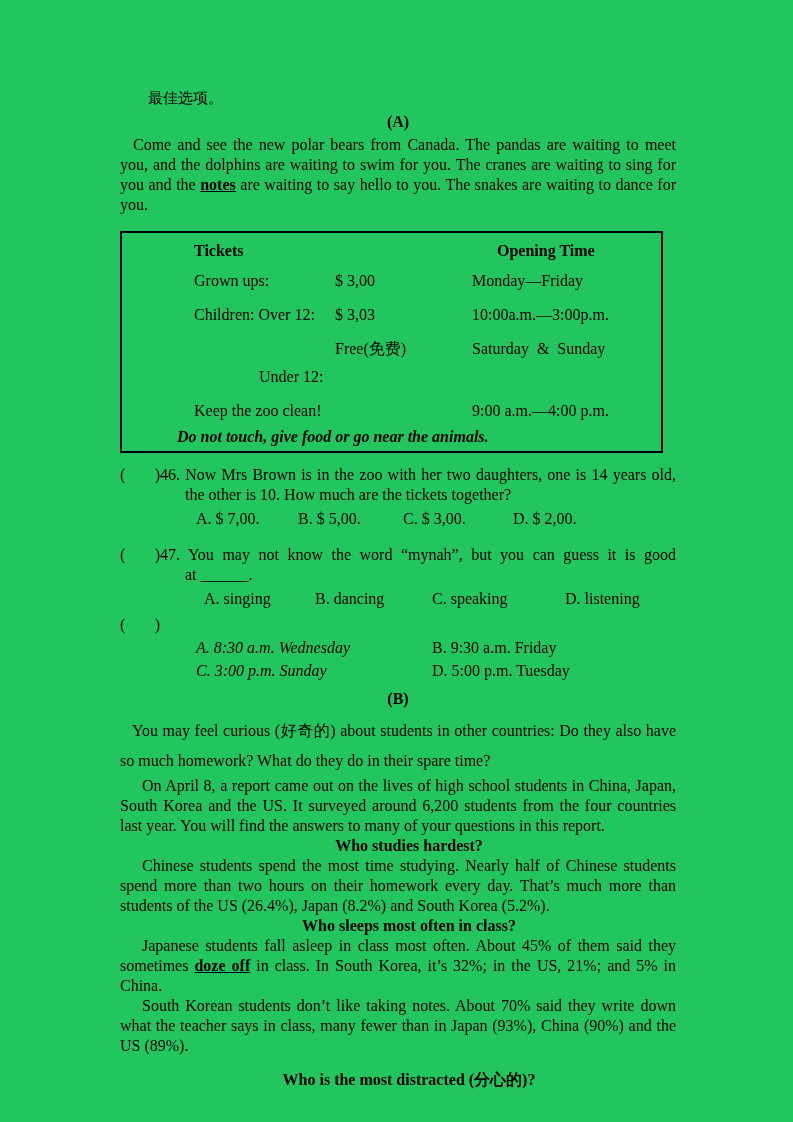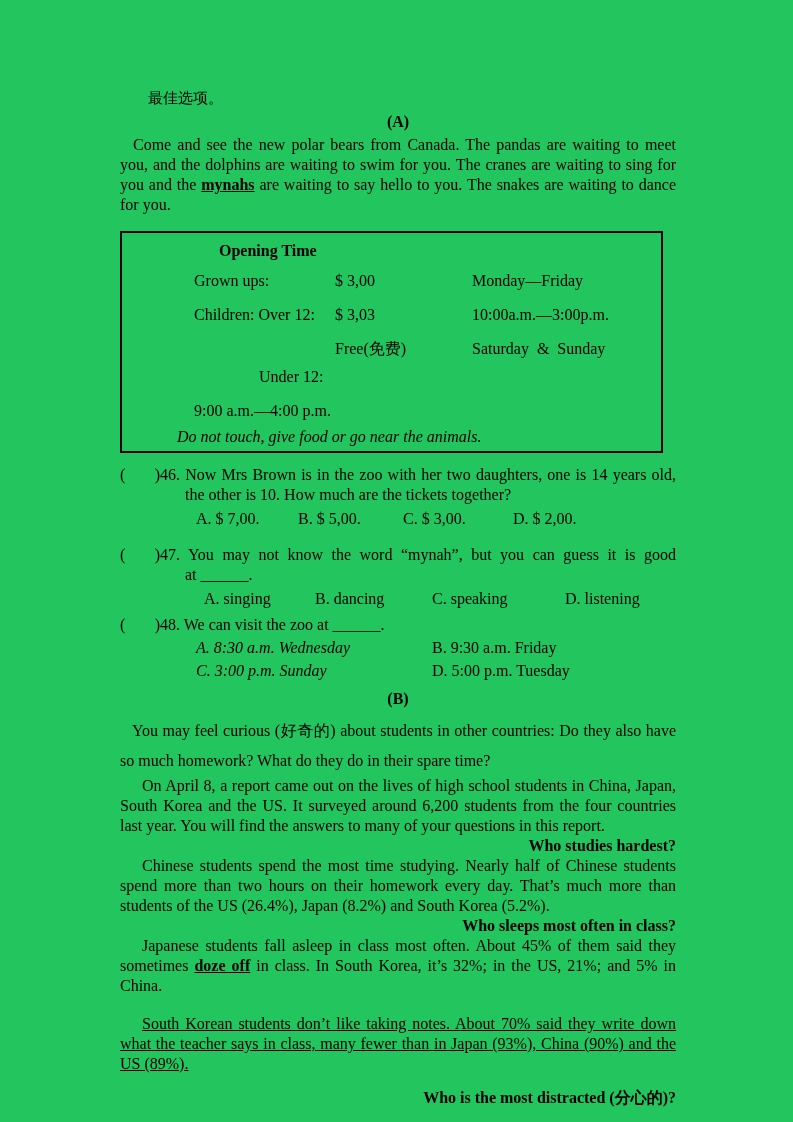--- a/index.html
+++ b/index.html
@@ -23,74 +23,76 @@
   .zrow.zhead { font-weight: bold; margin-bottom: 10px; }
   .zrow.zlast { margin-bottom: 6px; }
   .zh1 { width: 278px; flex: none; }
   .zh2 { flex: 1; padding-left: 25px; }
   .zc1 { width: 141px; flex: none; }
   .zc1.wide { width: 278px; }
   .zc1.ind { padding-left: 65px; margin-top: 28px; }
   .zc2 { width: 137px; flex: none; }
   .zc2.zero { width: 0; }
   .zc3 { flex: 1; }
-  .znotice { font-weight: normal; font-style: italic; padding-left: 55px; }
+  .znotice { font-weight: bold; font-style: italic; padding-left: 55px; }
 
   .question { margin-top: 12px; }
   .question.q47 { margin-top: 16px; }
   .question.q48 { margin-top: 6px; }
   .qline { text-align: justify; text-align-last: justify; }
   .qline2 { padding-left: 65px; }
   .paren { display: inline-flex; width: 40px; justify-content: space-between; }
 
   .opts46 { display: grid; grid-template-columns: 102px 105px 110px auto; padding-left: 76px; margin-top: 3px; line-height: 21px; }
   .opts47 { display: grid; grid-template-columns: 111px 117px 133px auto; padding-left: 84px; margin-top: 3px; line-height: 21px; }
   .opts48row { padding-left: 76px; margin-top: 2px; line-height: 21px; }
   .opts48row .first { display: inline-block; width: 232px; font-style: italic; }
 
   .blabel { margin-top: 8px; }
   .para { text-align: justify; margin: 0; }
   .p-curious { text-indent: 12px; line-height: 30px; margin-top: 7px; }
   .p-ind { text-indent: 22px; }
-  .p-gap { margin-top: 18px; text-decoration: underline; }
-  .bold-head { font-weight: bold; text-indent: 22px; margin: 0; text-align: right; }
+  .p-gap { margin-top: 0; }
+  .bold-head { font-weight: bold; text-indent: 22px; margin: 0; text-align: center; }
   .bold-head.h-gap { margin-top: 14px; }
 </style>
 </head>
 <body>
 
 <div class="sheet">
   <div class="content">
 
     <div class="intro">最佳选项。</div>
 
     <div class="center-label">(A)</div>
 
-    <p class="passage"><span>Come and see the new polar bears from Canada. The pandas are waiting to meet you, and the dolphins are waiting to swim for you. The cranes are waiting to sing for you and the </span><span class="u-bold">mynahs</span><span> are waiting to say hello to you. The snakes are waiting to dance for you.</span></p>
+    <p class="passage"><span>Come and see the new polar bears from Canada. The pandas are waiting to meet you, and the dolphins are waiting to swim for you. The cranes are waiting to sing for you and the </span><span class="u-bold">notes</span><span> are waiting to say hello to you. The snakes are waiting to dance for you.</span></p>
 
     <div class="zoo-box">
       <div class="zrow zhead">
+        <span class="zh1">Tickets</span>
         <span class="zh2">Opening Time</span>
       </div>
       <div class="zrow">
         <span class="zc1">Grown ups:</span>
         <span class="zc2">$ 3,00</span>
         <span class="zc3">Monday—Friday</span>
       </div>
       <div class="zrow">
         <span class="zc1">Children: Over 12:</span>
         <span class="zc2">$ 3,03</span>
         <span class="zc3">10:00a.m.—3:00p.m.</span>
       </div>
       <div class="zrow">
         <span class="zc1 ind">Under 12:</span>
         <span class="zc2">Free(免费)</span>
         <span class="zc3">Saturday&nbsp;&nbsp;&amp;&nbsp;&nbsp;Sunday</span>
       </div>
       <div class="zrow zlast">
+        <span class="zc1 wide">Keep the zoo clean!</span>
         <span class="zc2 zero"></span>
         <span class="zc3">9:00 a.m.—4:00 p.m.</span>
       </div>
       <div class="znotice">Do not touch, give food or go near the animals.</div>
     </div>
 
     <div class="question q46">
       <div class="qline"><span class="paren">
             <span>(</span>
             <span>)</span>
@@ -115,21 +117,21 @@
         <span>B. dancing</span>
         <span>C. speaking</span>
         <span>D. listening</span>
       </div>
     </div>
 
     <div class="question q48">
       <div><span class="paren">
             <span>(</span>
             <span>)</span>
-          </span><span>48. We can visit the zoo at ______.</span></div>
+          </span></div>
       <div class="opts48row">
         <span class="first">A. 8:30 a.m. Wednesday</span>
         <span>B. 9:30 a.m. Friday</span>
       </div>
       <div class="opts48row">
         <span class="first">C. 3:00 p.m. Sunday</span>
         <span>D. 5:00 p.m. Tuesday</span>
       </div>
     </div>
 

